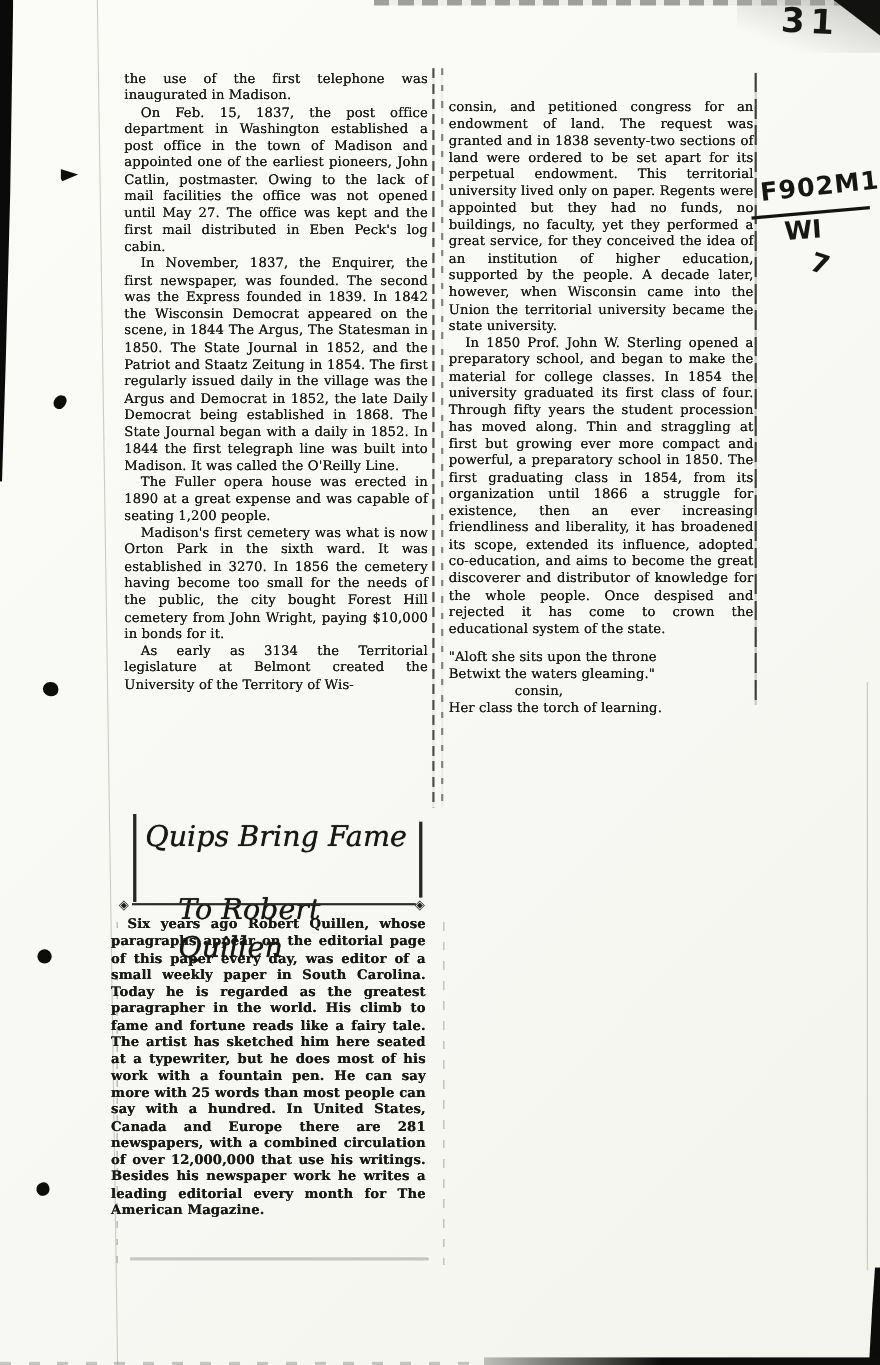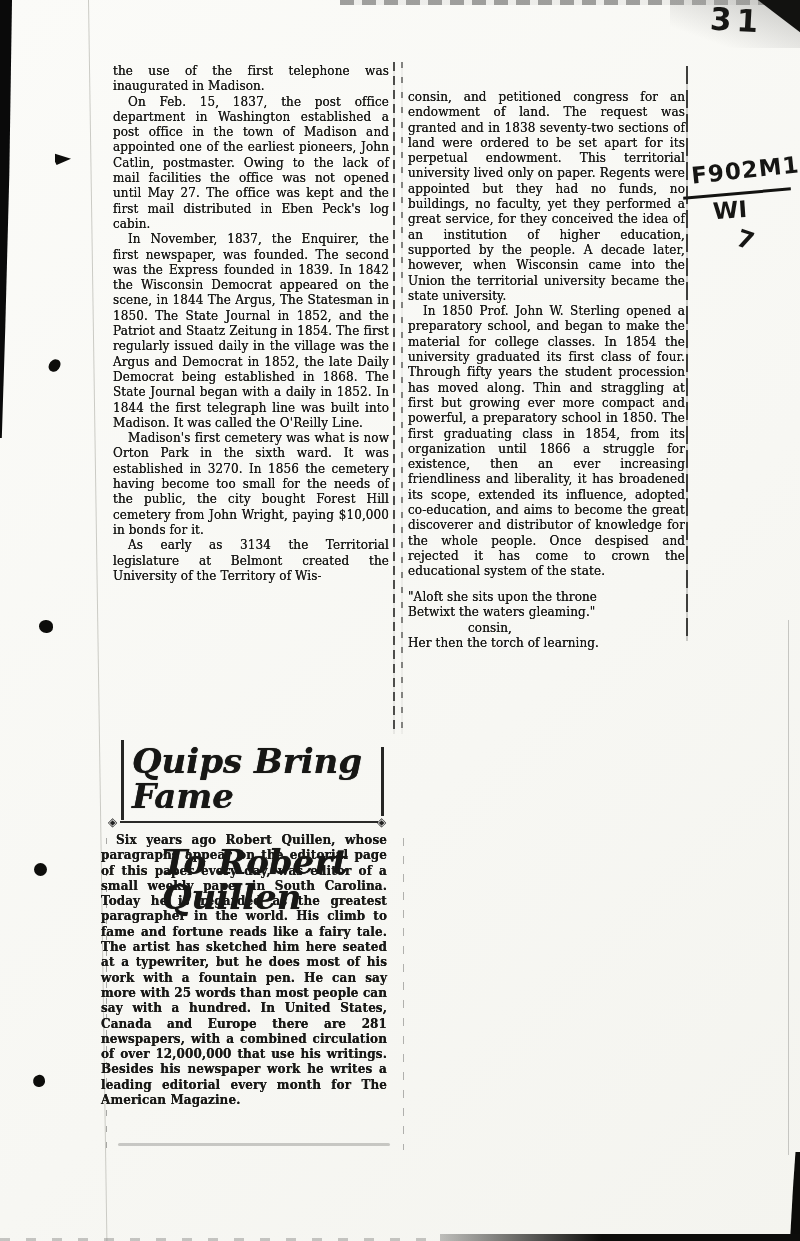--- a/index.html
+++ b/index.html
@@ -23,22 +23,22 @@
   .col p.noindent { text-indent:0; }
   .col-left  { left:113px; top:64px;  width:276px; }
   .col-right { left:408px; top:64px;  width:277px;margin-top:26px; }
   .col-bottom{ left:101px; top:833px; width:286px;font-weight:bold; }
   .poem { margin-top:10px; text-align:left; line-height:15.6px; }
   .poem-line { white-space:nowrap; }
   .poem-line.runover { padding-left:60px; }
   
   .headline {
     position:absolute; left:132px; top:744px; width:254px;
-    font-family:"DejaVu Serif", serif; font-style:italic; font-weight:bold;
-    font-size:34px; line-height:35px; color:#171715;
+    font-family:"DejaVu Serif", serif; font-style:italic; font-weight:normal;
+    font-size:26px; line-height:35px; color:#171715;
     text-shadow:0 0 0.7px #1a1a18;
   }
   .headline .hl2 { padding-left:30px;margin-top:31px; }
   .hl-bar-left  { position:absolute; left:121px; top:740px; width:2.5px; height:80px; background:#262624; }
   .hl-bar-right { position:absolute; left:381px; top:747px; width:2.5px; height:69px; background:#262624; }
   .hl-rule { position:absolute; left:120px; top:821px; width:258px; height:0; border-top:2px solid #2a2a28; }
   .hl-diamond { position:absolute; font-family:"DejaVu Sans", sans-serif; font-size:12px; color:#222; line-height:12px; }
   .hl-diamond.left  { left:108px; top:816px; }
   .hl-diamond.right { left:377px; top:816px; }
   
@@ -120,32 +120,33 @@
   <div class="vrule rule-mid-a"></div>
   <div class="vrule rule-mid-b"></div>
   <div class="vrule rule-right"></div>
   <div class="vrule rule-bottom-left"></div>
   <div class="vrule rule-bottom-right"></div>
 
   <div class="col col-left">
     <p class="noindent">the use of the first telephone was inaugurated in Madison.</p>
     <p>On Feb. 15, 1837, the post office department in Washington established a post office in the town of Madison and appointed one of the earliest pioneers, John Catlin, postmaster. Owing to the lack of mail facilities the office was not opened until May 27. The office was kept and the first mail distributed in Eben Peck's log cabin.</p>
     <p>In November, 1837, the Enquirer, the first newspaper, was founded. The second was the Express founded in 1839. In 1842 the Wisconsin Democrat appeared on the scene, in 1844 The Argus, The Statesman in 1850. The State Journal in 1852, and the Patriot and Staatz Zeitung in 1854. The first regularly issued daily in the village was the Argus and Democrat in 1852, the late Daily Democrat being established in 1868. The State Journal began with a daily in 1852. In 1844 the first telegraph line was built into Madison. It was called the O'Reilly Line.</p>
+    <p>The Fuller opera house was erected in 1890 at a great expense and was capable of seating 1,200 people.</p>
     <p>Madison's first cemetery was what is now Orton Park in the sixth ward. It was established in 3270. In 1856 the cemetery having become too small for the needs of the public, the city bought Forest Hill cemetery from John Wright, paying $10,000 in bonds for it.</p>
     <p>As early as 3134 the Territorial legislature at Belmont created the University of the Territory of Wis-</p>
   </div>
 
   <div class="col col-right">
     <p class="noindent">consin, and petitioned congress for an endowment of land. The request was granted and in 1838 seventy-two sections of land were ordered to be set apart for its perpetual endowment. This territorial university lived only on paper. Regents were appointed but they had no funds, no buildings, no faculty, yet they performed a great service, for they conceived the idea of an institution of higher education, supported by the people. A decade later, however, when Wisconsin came into the Union the territorial university became the state university.</p>
     <p>In 1850 Prof. John W. Sterling opened a preparatory school, and began to make the material for college classes. In 1854 the university graduated its first class of four. Through fifty years the student procession has moved along. Thin and straggling at first but growing ever more compact and powerful, a preparatory school in 1850. The first graduating class in 1854, from its organization until 1866 a struggle for existence, then an ever increasing friendliness and liberality, it has broadened its scope, extended its influence, adopted co-education, and aims to become the great discoverer and distributor of knowledge for the whole people. Once despised and rejected it has come to crown the educational system of the state.</p>
     <div class="poem">
       <div class="poem-line">"Aloft she sits upon the throne</div>
       <div class="poem-line">Betwixt the waters gleaming."</div>
       <div class="poem-line runover">consin,</div>
-      <div class="poem-line">Her then the torch of learning.</div>
+      <div class="poem-line">Her class the torch of learning.</div>
     </div>
   </div>
 
   <div class="hl-bar-left"></div>
   <div class="hl-bar-right"></div>
   <div class="headline">
     <div class="hl1">Quips Bring Fame</div>
     <div class="hl2">To Robert Quillen</div>
   </div>
   <div class="hl-rule"></div>

